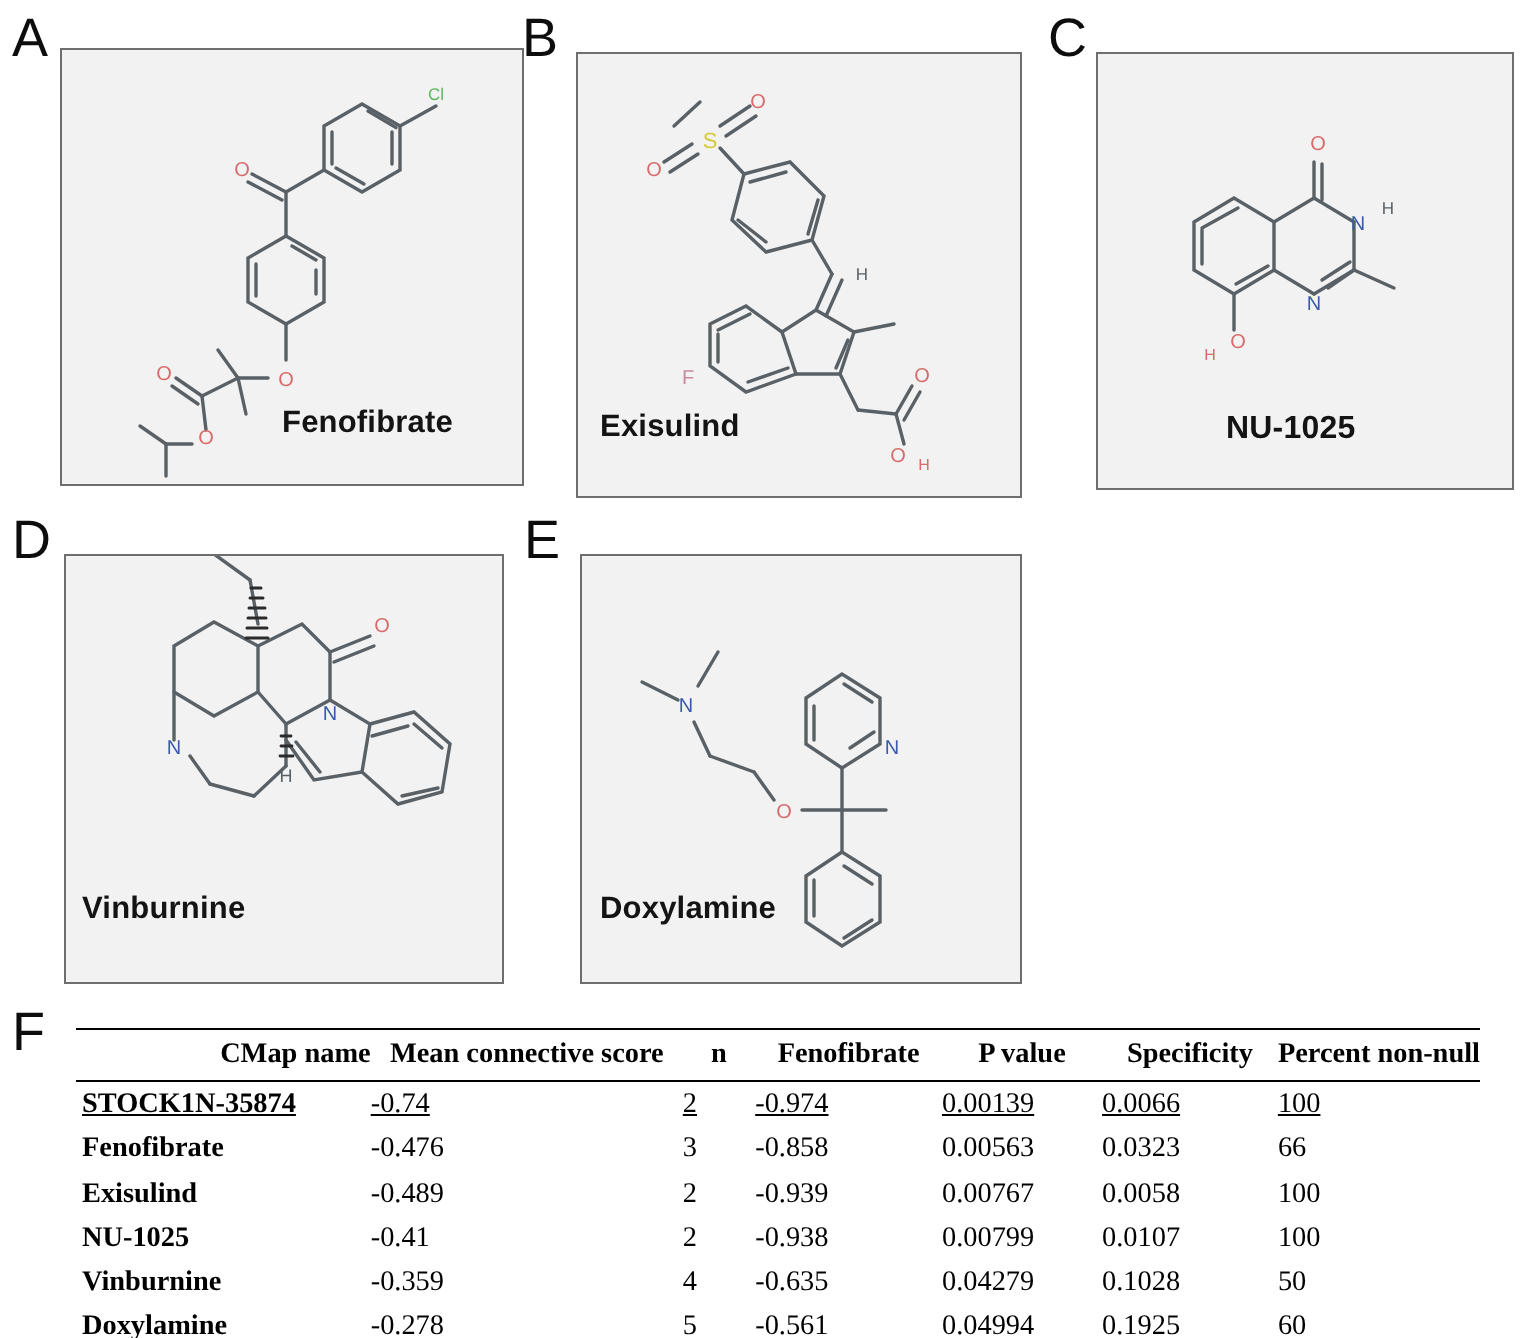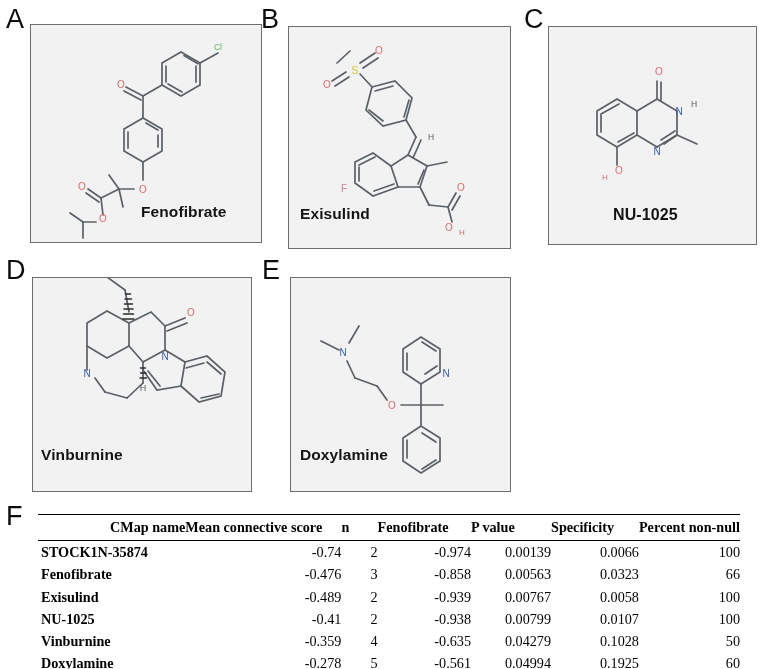--- a/index.html
+++ b/index.html
@@ -11,26 +11,26 @@
   .struct-box{position:absolute;background:#f2f2f2;border:1.5px solid #6e6e6e;
        box-sizing:border-box;overflow:hidden;}
   .struct-box svg{position:absolute;left:0;top:0;}
   .cmpd-name{position:absolute;font-family:"Liberation Sans",sans-serif;
        font-weight:700;font-size:15.5px;color:#141414;white-space:nowrap;letter-spacing:0.1px;}
   
   #table-wrap{position:absolute;left:38px;top:514px;width:702px;}
   table{border-collapse:collapse;width:702px;
         font-family:"Liberation Serif", serif;font-size:14.2px;color:#000;}
   table th, table td{padding:0;line-height:1;}
-  thead th{font-weight:700;text-align:left;padding:5px 0 6px 0;white-space:nowrap;}
+  thead th{font-weight:700;text-align:center;padding:5px 0 6px 0;white-space:nowrap;}
   thead th.lcol{text-align:right;padding-left:3px;}
-  tbody td{text-align:right;padding:4.0px 0 4.0px 0;white-space:nowrap;}
+  tbody td{text-align:left;padding:4.0px 0 4.0px 0;white-space:nowrap;}
   tbody td.lcol{text-align:left;font-weight:700;padding-left:3px;}
   .rule-top{border-top:1.6px solid #000;}
-  .rule-mid{border-top:1.1px solid #000;}
+  .rule-mid{border-top:1.1px solid #000;text-decoration:underline;}
   .rule-bot{border-bottom:1.6px solid #000;}
 </style>
 </head>
 <body>
 
 <div class="panel-label" style="left:6px;top:6px;">A</div>
 <div class="struct-box" style="left:30px;top:24px;width:232px;height:219px;">
   <svg width="220" height="219" viewBox="0 0 220 219">
     <g fill="none" stroke="#5a6166" stroke-width="1.7" stroke-linecap="round">
 

